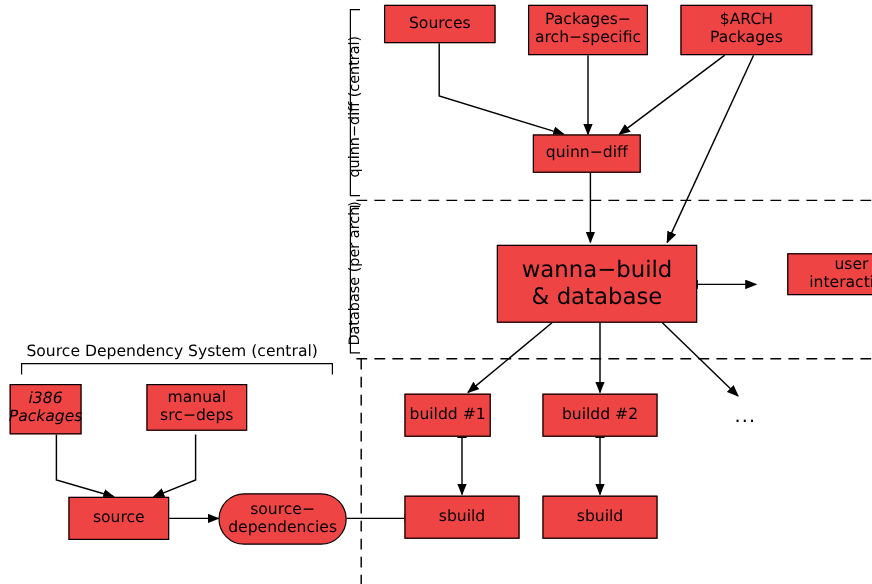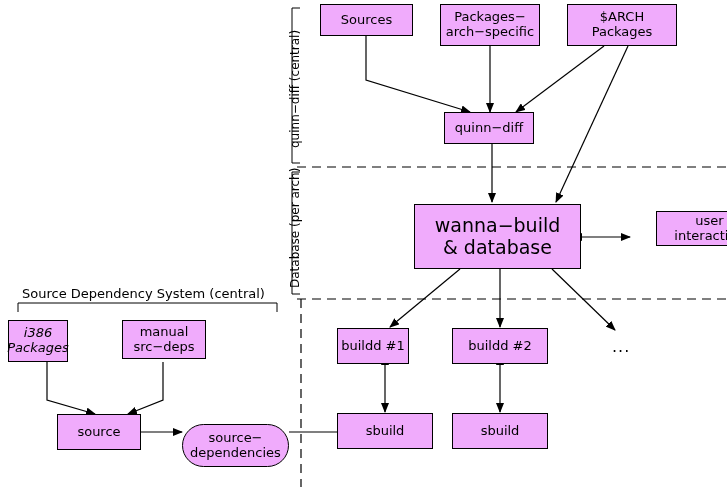--- a/index.html
+++ b/index.html
@@ -20,33 +20,32 @@
     left: 0;
     top: 0;
     width: 727px;
     height: 487px;
     pointer-events: none;
   }
   .node {
     position: absolute;
     box-sizing: border-box;
     border: 1px solid #000000;
-    background: #f0abfc;
+    background: #ef4444;
     display: flex;
     align-items: center;
     justify-content: center;
     text-align: center;
     font-size: 13px;
     line-height: 1.12;
     color: #000000;
     white-space: pre-line;
   }
   .node.rounded {
     border-radius: 22px;
-    margin-top: 13px;
   }
   .node.big {
     font-size: 19px;
   }
   .plain {
     position: absolute;
     font-size: 13px;
     color: #000000;
     white-space: pre-line;
   }

